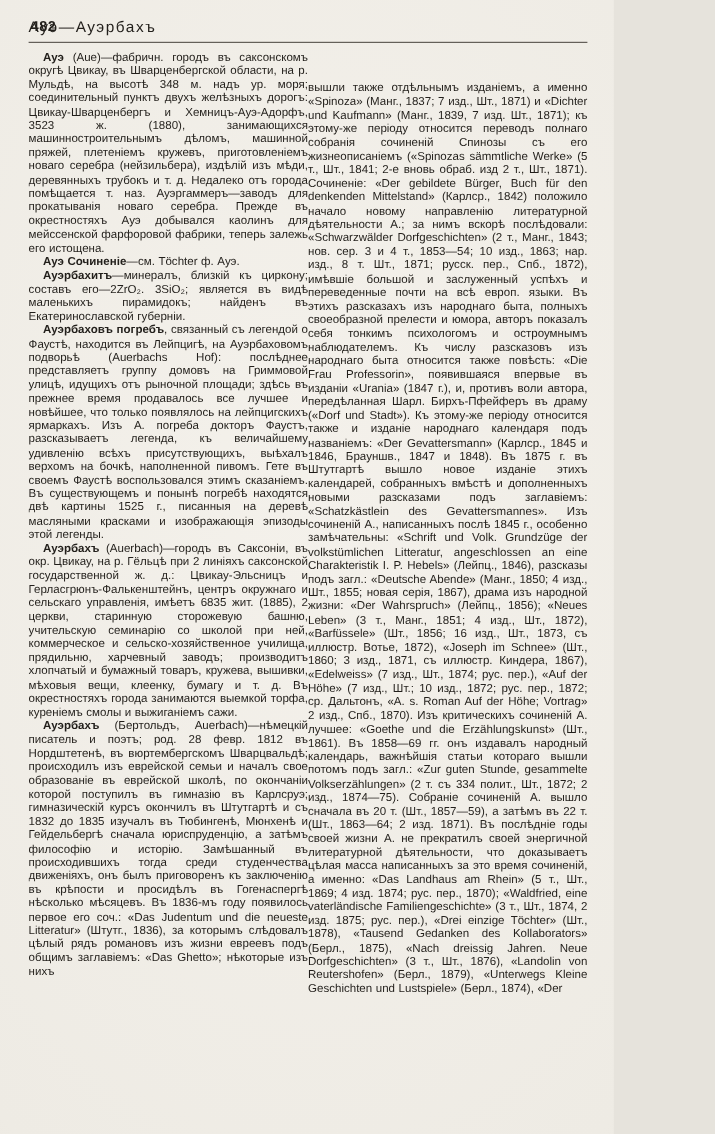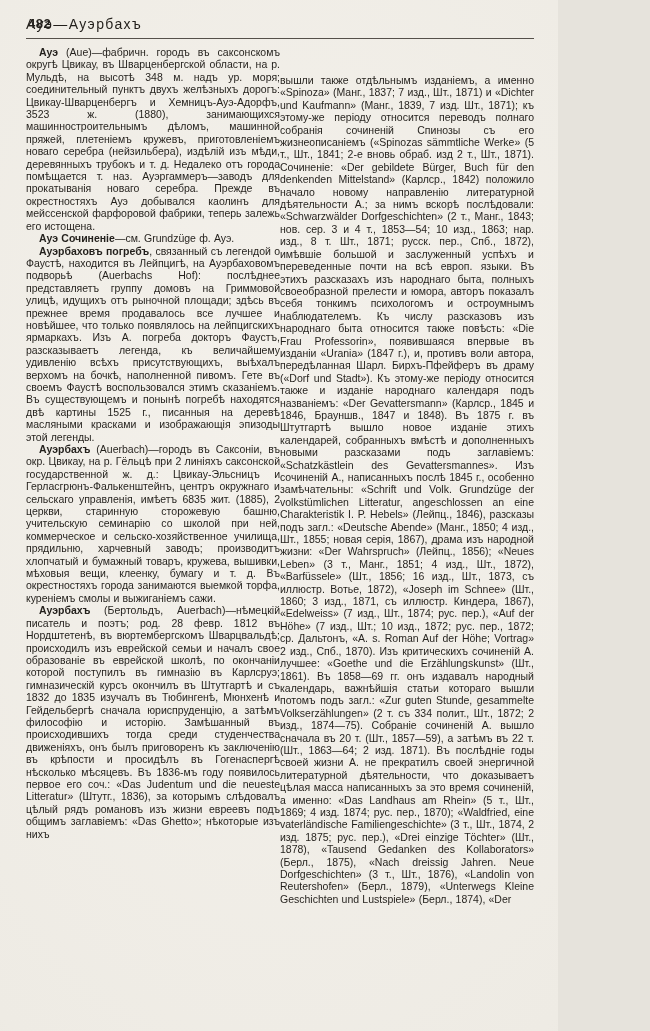--- a/index.html
+++ b/index.html
@@ -76,21 +76,22 @@
   <div class="header">
     <span class="pagenum">482</span>
     <span class="running">Ауэ—Ауэрбахъ</span>
   </div>
   <div class="rule"></div>
 
   <div class="columns">
 
     <div class="col">
       <p class="entry"><strong>Ауэ</strong><span> (Aue)—фабричн. городъ въ саксонскомъ округѣ Цвикау, въ Шварценбергской области, на р. Мульдѣ, на высотѣ 348 м. надъ ур. моря; соединительный пунктъ двухъ желѣзныхъ дорогъ: Цвикау-Шварценбергъ и Хемницъ-Ауэ-Адорфъ, 3523 ж. (1880), занимающихся машинностроительнымъ дѣломъ, машинной пряжей, плетеніемъ кружевъ, приготовленіемъ новаго серебра (нейзильбера), издѣлій изъ мѣди, деревянныхъ трубокъ и т. д. Недалеко отъ города помѣщается т. наз. Ауэргаммеръ—заводъ для прокатыванія новаго серебра. Прежде въ окрестностяхъ Ауэ добывался каолинъ для мейссенской фарфоровой фабрики, теперь залежь его истощена.</span></p>
-      <p class="entry"><strong>Ауэ Сочиненіе</strong><span>—см. Grundzüge ф. Ауэ.</span></p>
+      <p class="entry"><strong>Ауэ Сочиненіе</strong><span>—см. Töchter ф. Ауэ.</span></p>
+      <p class="entry"><strong>Ауэрбахитъ</strong><span>—минералъ, близкій къ циркону; составъ его—2ZrO₂. 3SiO₂; является въ видѣ маленькихъ пирамидокъ; найденъ въ Екатеринославской губерніи.</span></p>
       <p class="entry"><strong>Ауэрбаховъ погребъ</strong><span>, связанный съ легендой о Фаустѣ, находится въ Лейпцигѣ, на Ауэрбаховомъ подворьѣ (Auerbachs Hof): послѣднее представляетъ группу домовъ на Гриммовой улицѣ, идущихъ отъ рыночной площади; здѣсь въ прежнее время продавалось все лучшее и новѣйшее, что только появлялось на лейпцигскихъ ярмаркахъ. Изъ А. погреба докторъ Фаустъ, разсказываетъ легенда, къ величайшему удивленію всѣхъ присутствующихъ, выѣхалъ верхомъ на бочкѣ, наполненной пивомъ. Гете въ своемъ Фаустѣ воспользовался этимъ сказаніемъ. Въ существующемъ и понынѣ погребѣ находятся двѣ картины 1525 г., писанныя на деревѣ масляными красками и изображающія эпизоды этой легенды.</span></p>
       <p class="entry"><strong>Ауэрбахъ</strong><span> (Auerbach)—городъ въ Саксоніи, въ окр. Цвикау, на р. Гёльцѣ при 2 линіяхъ саксонской государственной ж. д.: Цвикау-Эльсницъ и Герласгрюнъ-Фалькенштейнъ, центръ окружнаго и сельскаго управленія, имѣетъ 6835 жит. (1885), 2 церкви, старинную сторожевую башню, учительскую семинарію со школой при ней, коммерческое и сельско-хозяйственное училища, прядильню, харчевный заводъ; производитъ хлопчатый и бумажный товаръ, кружева, вышивки, мѣховыя вещи, клеенку, бумагу и т. д. Въ окрестностяхъ города занимаются выемкой торфа, куреніемъ смолы и выжиганіемъ сажи.</span></p>
       <p class="entry"><strong>Ауэрбахъ</strong><span> (Бертольдъ, Auerbach)—нѣмецкій писатель и поэтъ; род. 28 февр. 1812 въ Нордштетенѣ, въ вюртембергскомъ Шварцвальдѣ; происходилъ изъ еврейской семьи и началъ свое образованіе въ еврейской школѣ, по окончаніи которой поступилъ въ гимназію въ Карлсруэ; гимназическій курсъ окончилъ въ Штутгартѣ и съ 1832 до 1835 изучалъ въ Тюбингенѣ, Мюнхенѣ и Гейдельбергѣ сначала юриспруденцію, а затѣмъ философію и исторію. Замѣшанный въ происходившихъ тогда среди студенчества движеніяхъ, онъ былъ приговоренъ къ заключенію въ крѣпости и просидѣлъ въ Гогенаспергѣ нѣсколько мѣсяцевъ. Въ 1836-мъ году появилось первое его соч.: «Das Judentum und die neueste Litteratur» (Штутг., 1836), за которымъ слѣдовалъ цѣлый рядъ романовъ изъ жизни евреевъ подъ общимъ заглавіемъ: «Das Ghetto»; нѣкоторые изъ нихъ</span></p>
     </div>
 
     <div class="col">
       <p class="entry no-indent"><span>вышли также отдѣльнымъ изданіемъ, а именно «Spinoza» (Манг., 1837; 7 изд., Шт., 1871) и «Dichter und Kaufmann» (Манг., 1839, 7 изд. Шт., 1871); къ этому-же періоду относится переводъ полнаго собранія сочиненій Спинозы съ его жизнеописаніемъ («Spinozas sämmtliche Werke» (5 т., Шт., 1841; 2-е вновь обраб. изд 2 т., Шт., 1871). Сочиненіе: «Der gebildete Bürger, Buch für den denkenden Mittelstand» (Карлср., 1842) положило начало новому направленію литературной дѣятельности А.; за нимъ вскорѣ послѣдовали: «Schwarzwälder Dorfgeschichten» (2 т., Манг., 1843; нов. сер. 3 и 4 т., 1853—54; 10 изд., 1863; нар. изд., 8 т. Шт., 1871; русск. пер., Спб., 1872), имѣвшіе большой и заслуженный успѣхъ и переведенные почти на всѣ европ. языки. Въ этихъ разсказахъ изъ народнаго быта, полныхъ своеобразной прелести и юмора, авторъ показалъ себя тонкимъ психологомъ и остроумнымъ наблюдателемъ. Къ числу разсказовъ изъ народнаго быта относится также повѣсть: «Die Frau Professorin», появившаяся впервые въ изданіи «Urania» (1847 г.), и, противъ воли автора, передѣланная Шарл. Бирхъ-Пфейферъ въ драму («Dorf und Stadt»). Къ этому-же періоду относится также и изданіе народнаго календаря подъ названіемъ: «Der Gevattersmann» (Карлср., 1845 и 1846, Брауншв., 1847 и 1848). Въ 1875 г. въ Штутгартѣ вышло новое изданіе этихъ календарей, собранныхъ вмѣстѣ и дополненныхъ новыми разсказами подъ заглавіемъ: «Schatzkästlein des Gevattersmannes». Изъ сочиненій А., написанныхъ послѣ 1845 г., особенно замѣчательны: «Schrift und Volk. Grundzüge der volkstümlichen Litteratur, angeschlossen an eine Charakteristik I. P. Hebels» (Лейпц., 1846), разсказы подъ загл.: «Deutsche Abende» (Манг., 1850; 4 изд., Шт., 1855; новая серія, 1867), драма изъ народной жизни: «Der Wahrspruch» (Лейпц., 1856); «Neues Leben» (3 т., Манг., 1851; 4 изд., Шт., 1872), «Barfüssele» (Шт., 1856; 16 изд., Шт., 1873, съ иллюстр. Вотье, 1872), «Joseph im Schnee» (Шт., 1860; 3 изд., 1871, съ иллюстр. Киндера, 1867), «Edelweiss» (7 изд., Шт., 1874; рус. пер.), «Auf der Höhe» (7 изд., Шт.; 10 изд., 1872; рус. пер., 1872; ср. Дальтонъ, «A. s. Roman Auf der Höhe; Vortrag» 2 изд., Спб., 1870). Изъ критическихъ сочиненій А. лучшее: «Goethe und die Erzählungskunst» (Шт., 1861). Въ 1858—69 гг. онъ издавалъ народный календарь, важнѣйшія статьи котораго вышли потомъ подъ загл.: «Zur guten Stunde, gesammelte Volkserzählungen» (2 т. съ 334 полит., Шт., 1872; 2 изд., 1874—75). Собраніе сочиненій А. вышло сначала въ 20 т. (Шт., 1857—59), а затѣмъ въ 22 т. (Шт., 1863—64; 2 изд. 1871). Въ послѣдніе годы своей жизни А. не прекратилъ своей энергичной литературной дѣятельности, что доказываетъ цѣлая масса написанныхъ за это время сочиненій, а именно: «Das Landhaus am Rhein» (5 т., Шт., 1869; 4 изд. 1874; рус. пер., 1870); «Waldfried, eine vaterländische Familiengeschichte» (3 т., Шт., 1874, 2 изд. 1875; рус. пер.), «Drei einzige Töchter» (Шт., 1878), «Tausend Gedanken des Kollaborators» (Берл., 1875), «Nach dreissig Jahren. Neue Dorfgeschichten» (3 т., Шт., 1876), «Landolin von Reutershofen» (Берл., 1879), «Unterwegs Kleine Geschichten und Lustspiele» (Берл., 1874), «Der</span></p>
     </div>
 
   </div>

